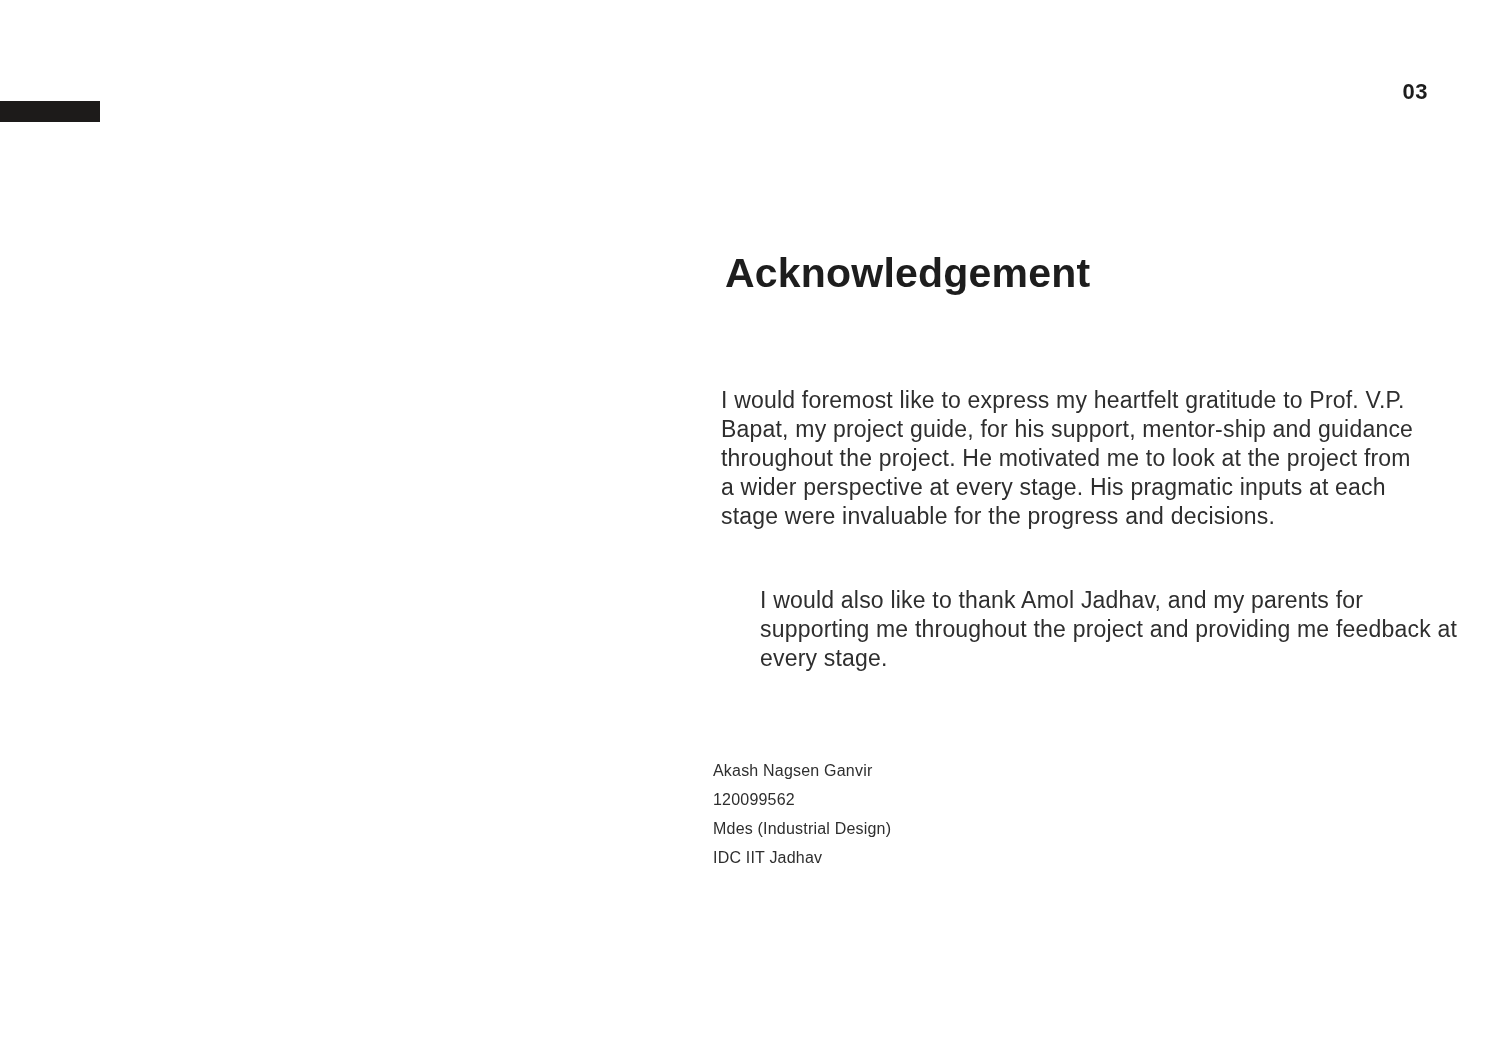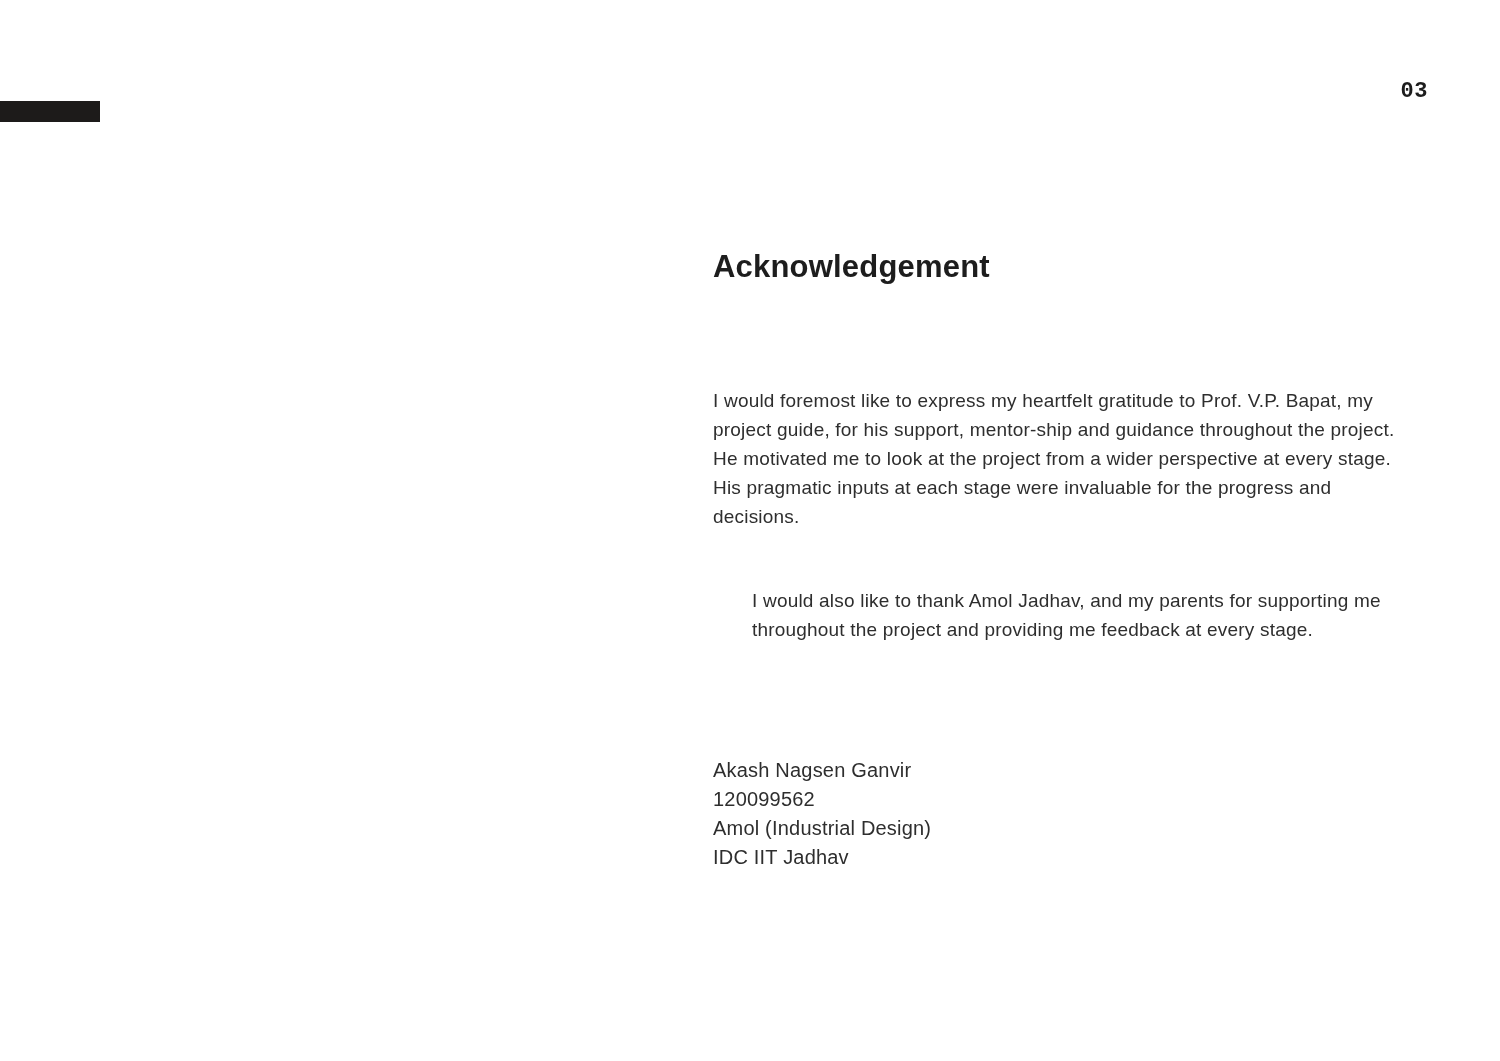--- a/index.html
+++ b/index.html
@@ -26,54 +26,53 @@
     background: #1d1b1a;
   }
   .page-number {
     position: absolute;
     top: 79px;
     right: 72px;
     font-size: 22px;
     font-weight: 700;
     letter-spacing: 0.5px;
     color: #1d1d1d;
-    font-family: Liberation Mono, monospace;
   }
   .content {
     position: absolute;
     left: 713px;
     top: 0;
     width: 712px;
   }
   .doc-title {
     position: absolute;
-    left: 0;
+    left: 12px;
     top: 248px;
-    font-size: 31px;
+    font-size: 41px;
     font-weight: 700;
     letter-spacing: 0.2px;
     color: #1d1d1d;
     line-height: 1.25;
   }
   .para {
     position: absolute;
-    left: 0;
+    left: 8px;
     width: 700px;
-    font-size: 19px;
+    font-size: 23px;
     line-height: 29px;
     color: #2e2e2e;
     letter-spacing: 0.2px;
   }
   .para-1 { top: 386px; }
   .para-2 { top: 586px; margin-left: 39px; }
   .signature {
     position: absolute;
     left: 0;
     top: 756px;
-    font-size: 20px;
+    font-size: 16px;
     line-height: 29px;
     color: #2e2e2e;
     letter-spacing: 0.2px;
   }
   .signature div { white-space: nowrap; }
 </style>
 </head>
 <body>
 
 <div class="page">
@@ -86,19 +85,19 @@
 
     <h1 class="doc-title">Acknowledgement</h1>
 
     <p class="para para-1">I would foremost like to express my heartfelt gratitude to Prof. V.P. Bapat, my project guide, for his support, mentor-ship and guidance throughout the project. He motivated me to look at the project from a wider perspective at every stage. His pragmatic inputs at each stage were invaluable for the progress and decisions.</p>
 
     <p class="para para-2">I would also like to thank Amol Jadhav, and my parents for supporting me throughout the project and providing me feedback at every stage.</p>
 
     <div class="signature">
       <div>Akash Nagsen Ganvir</div>
       <div>120099562</div>
-      <div>Amol (Industrial Design)</div>
+      <div>Mdes (Industrial Design)</div>
       <div>IDC IIT Jadhav</div>
     </div>
 
   </div>
 
 </div>
 
 </body></html>

